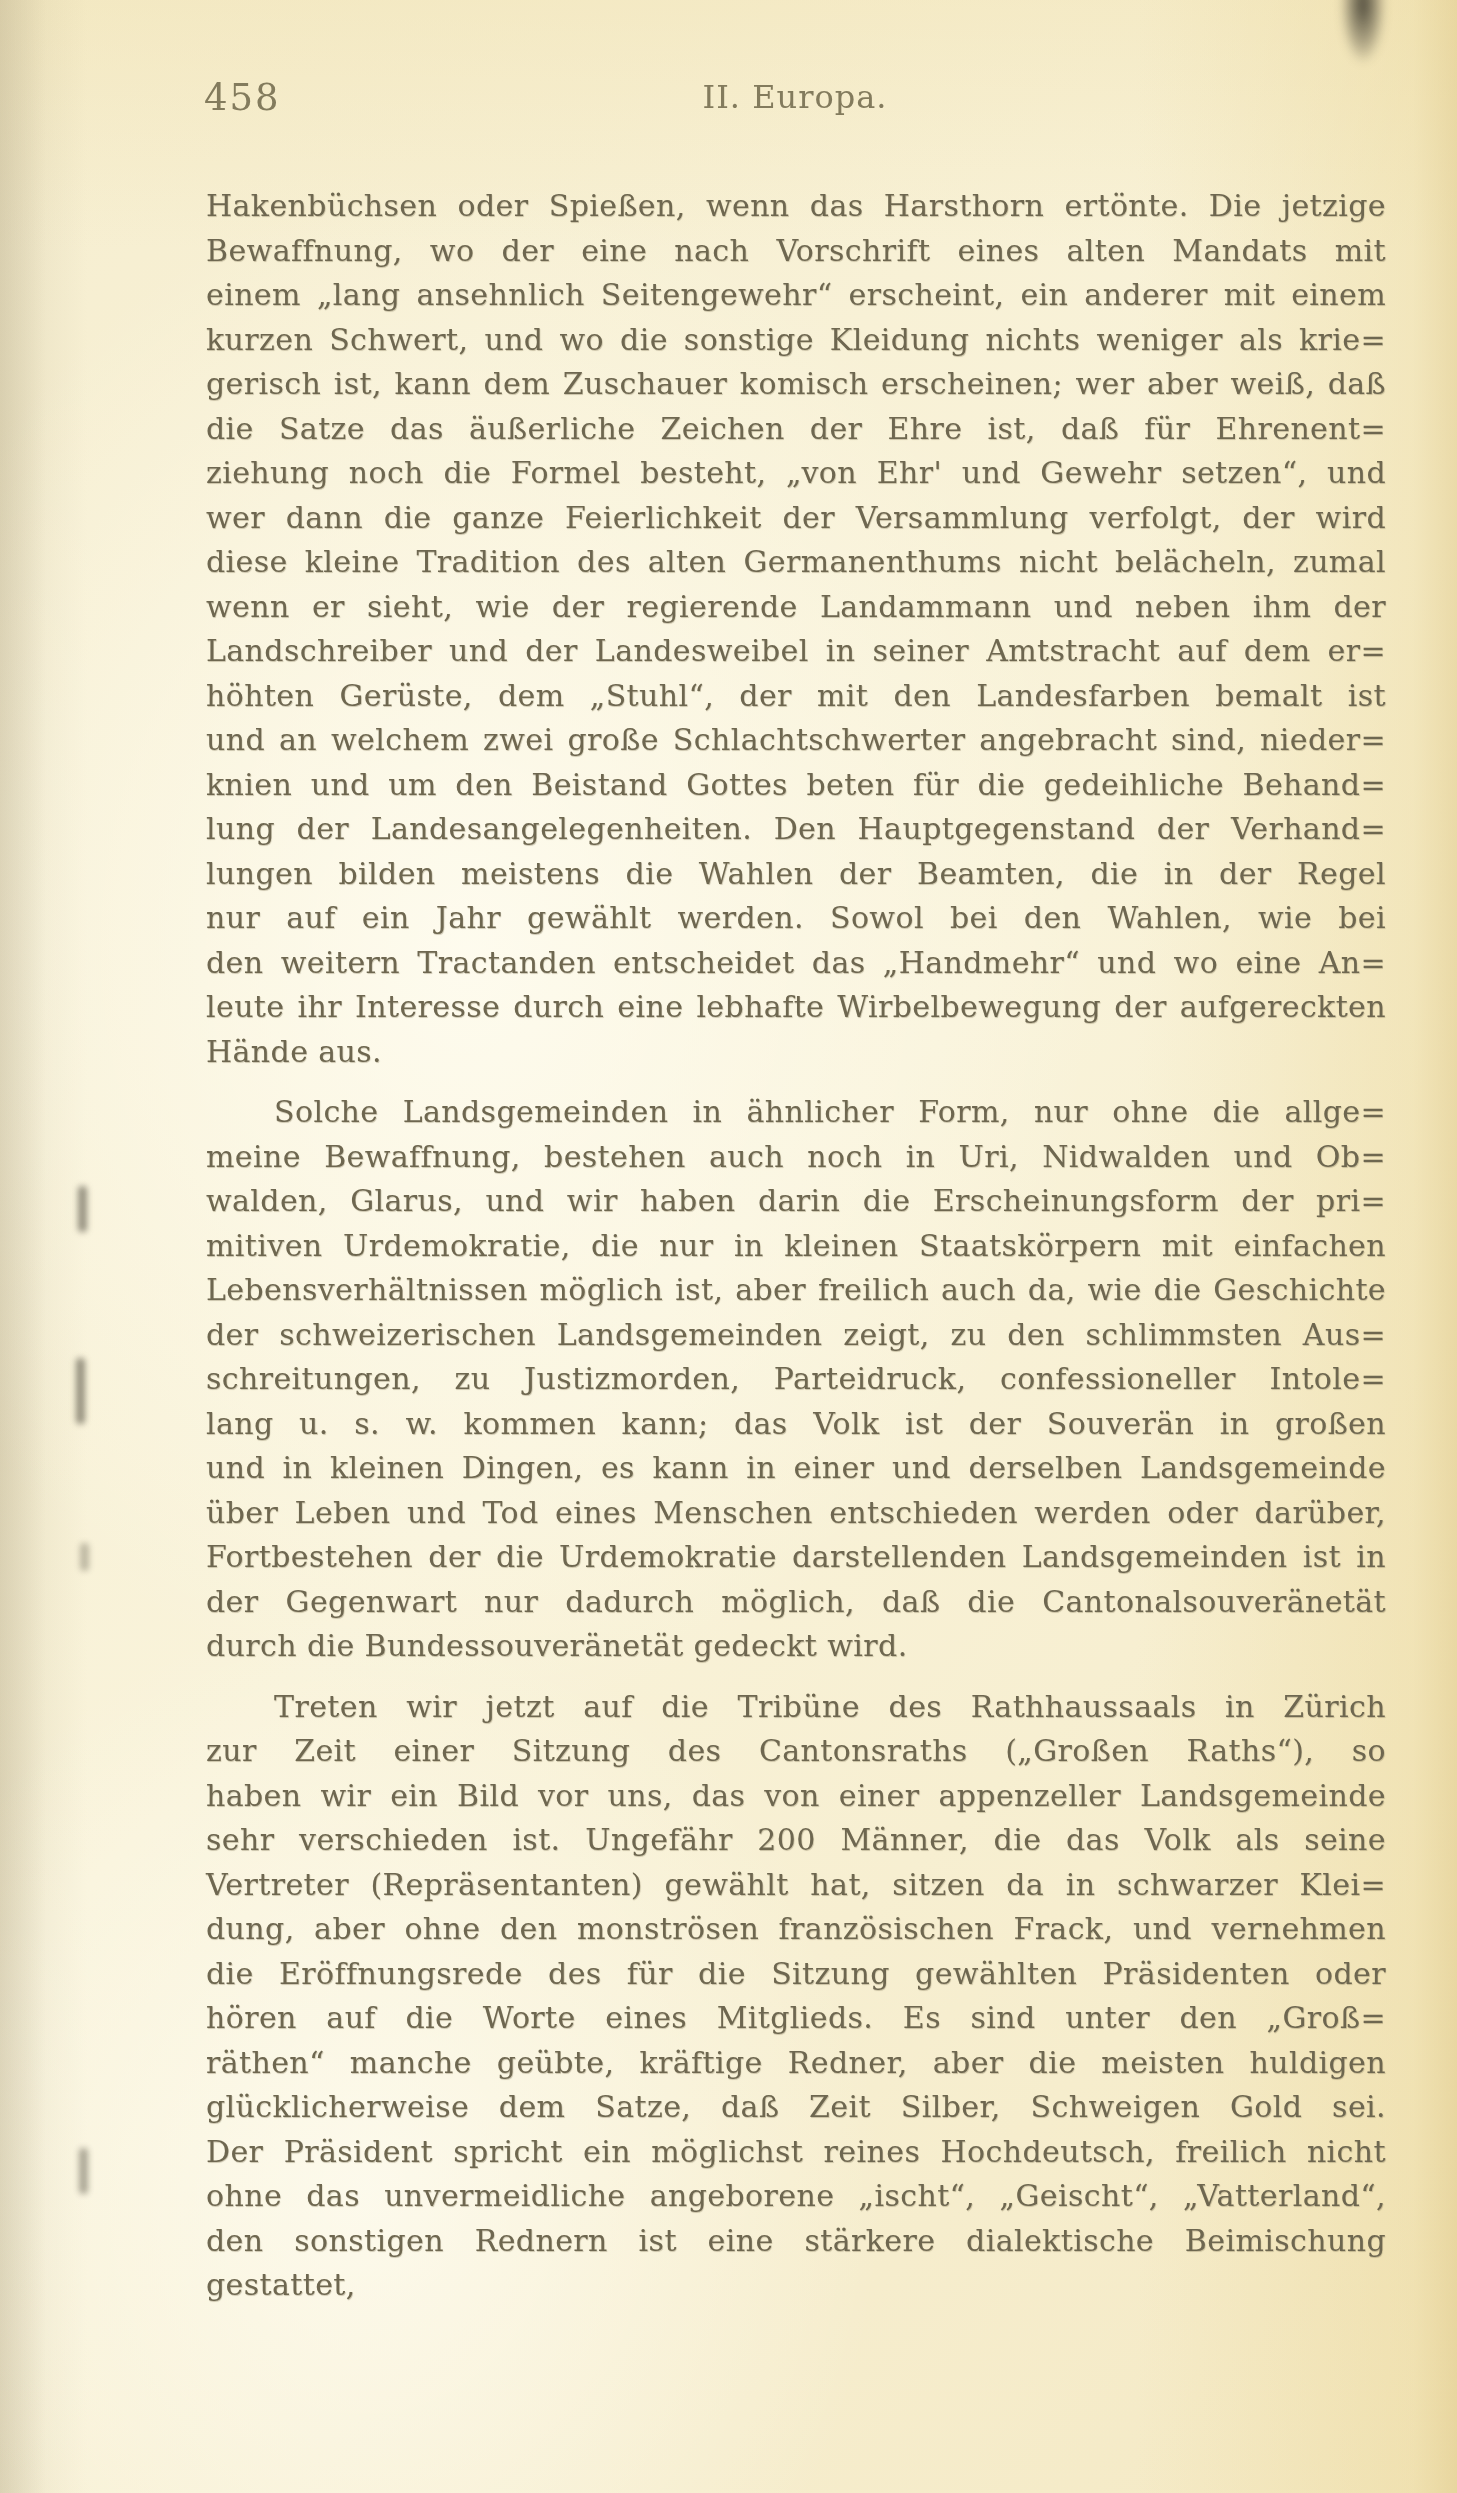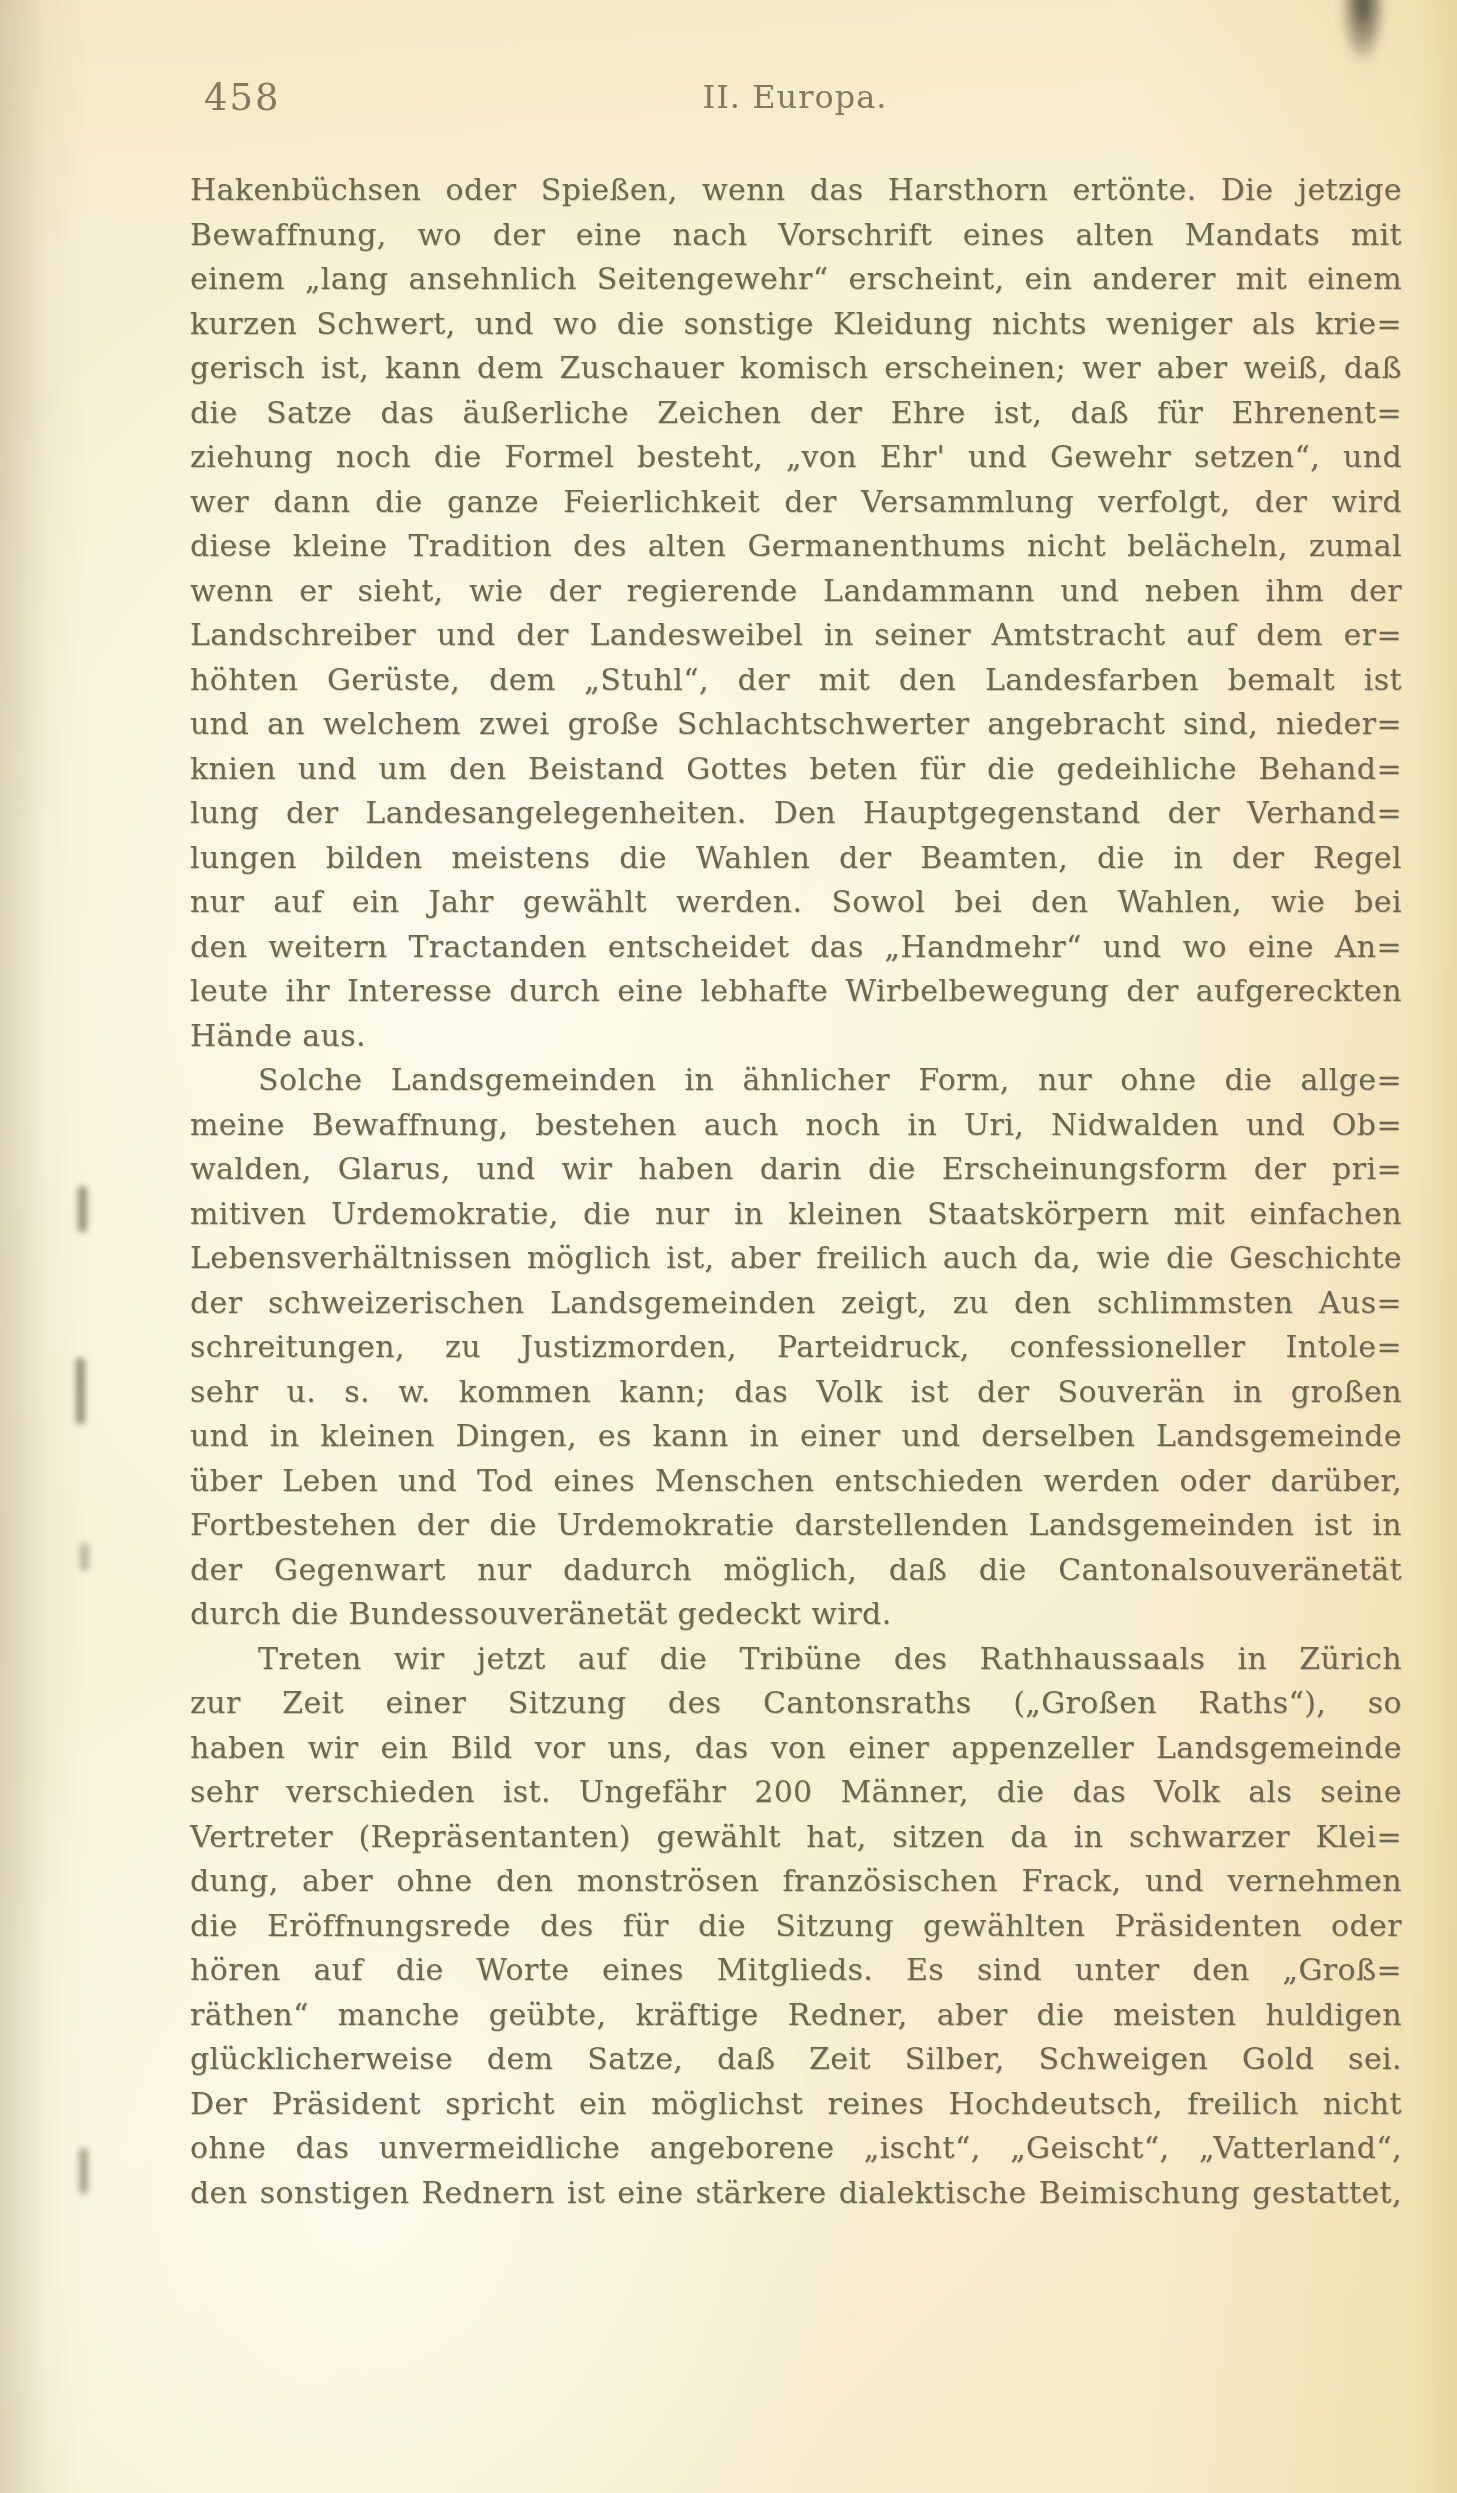--- a/index.html
+++ b/index.html
@@ -69,21 +69,21 @@
   .page-text {
     position: absolute;
     left: 190px; top: 168px;
     width: 1212px;
     color: #6e6750;
     font-size: 30px;
     line-height: 44.5px;
     letter-spacing: 0.4px;
     text-shadow: 0.6px 0.7px 0.7px rgba(120,110,78,0.35);
   }
-  .para { margin: 0; }
+  .para { margin: 16px; }
   .line {
     text-align: justify;
     text-align-last: justify;
     white-space: normal;
   }
   .line.last {
     text-align-last: left;
   }
   .line.first-indent {
     padding-left: 68px;
@@ -130,21 +130,21 @@
         <div class="line last">Hände aus.</div>
       </div>
       <div class="para">
         <div class="line first-indent">Solche Landsgemeinden in ähnlicher Form, nur ohne die allge=</div>
         <div class="line">meine Bewaffnung, bestehen auch noch in Uri, Nidwalden und Ob=</div>
         <div class="line">walden, Glarus, und wir haben darin die Erscheinungsform der pri=</div>
         <div class="line">mitiven Urdemokratie, die nur in kleinen Staatskörpern mit einfachen</div>
         <div class="line">Lebensverhältnissen möglich ist, aber freilich auch da, wie die Geschichte</div>
         <div class="line">der schweizerischen Landsgemeinden zeigt, zu den schlimmsten Aus=</div>
         <div class="line">schreitungen, zu Justizmorden, Parteidruck, confessioneller Intole=</div>
-        <div class="line">sehr u. s. w. kommen kann; das Volk ist der Souverän in großen</div>
+        <div class="line">lang u. s. w. kommen kann; das Volk ist der Souverän in großen</div>
         <div class="line">und in kleinen Dingen, es kann in einer und derselben Landsgemeinde</div>
         <div class="line">über Leben und Tod eines Menschen entschieden werden oder darüber,</div>
         <div class="line">Fortbestehen der die Urdemokratie darstellenden Landsgemeinden ist in</div>
         <div class="line">der Gegenwart nur dadurch möglich, daß die Cantonalsouveränetät</div>
         <div class="line last">durch die Bundessouveränetät gedeckt wird.</div>
       </div>
       <div class="para">
         <div class="line first-indent">Treten wir jetzt auf die Tribüne des Rathhaussaals in Zürich</div>
         <div class="line">zur Zeit einer Sitzung des Cantonsraths („Großen Raths“), so</div>
         <div class="line">haben wir ein Bild vor uns, das von einer appenzeller Landsgemeinde</div>

